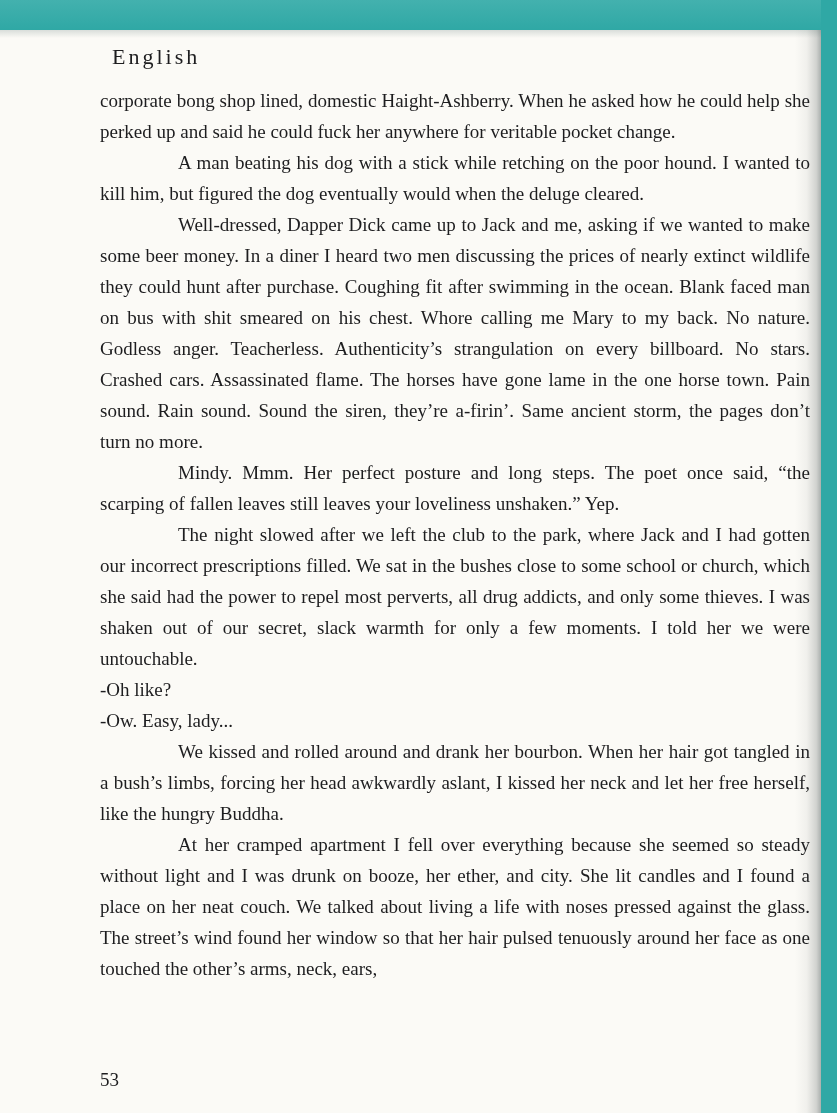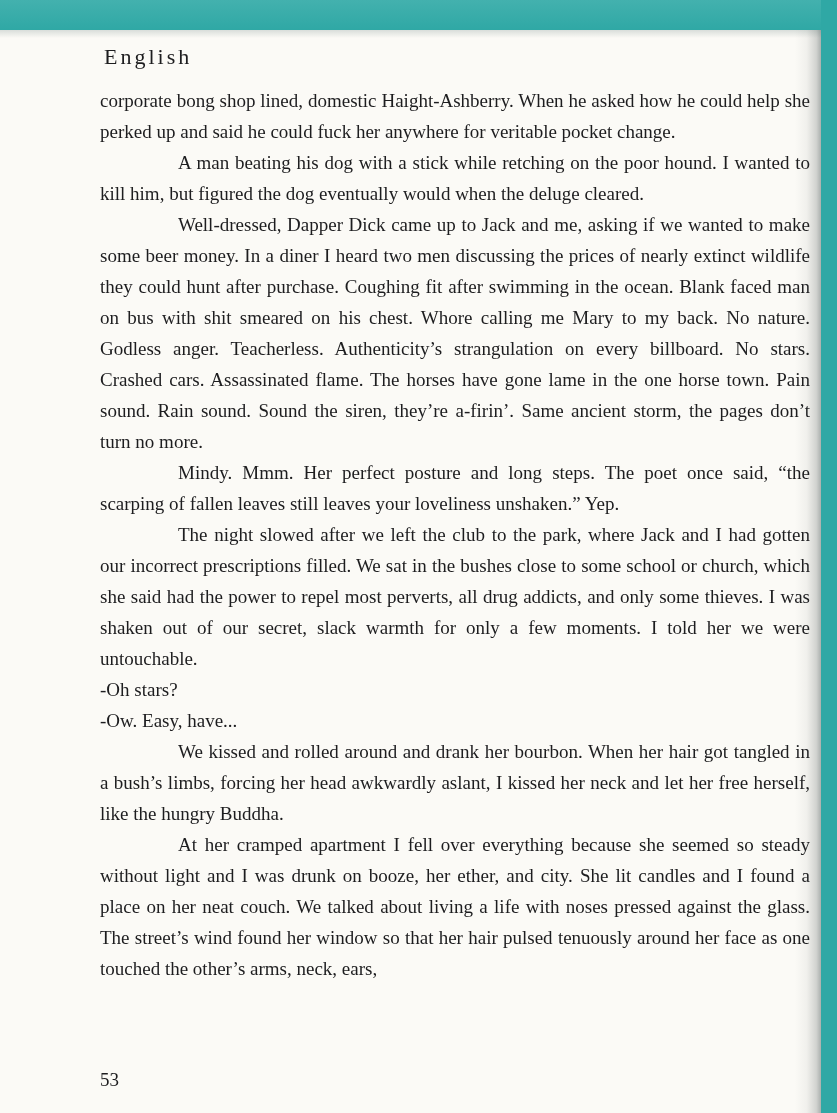--- a/index.html
+++ b/index.html
@@ -62,21 +62,21 @@
     height:8px;
     background:linear-gradient(180deg,rgba(60,90,88,0.18),rgba(60,90,88,0));
     z-index:2;
     pointer-events:none;
   }
   .header{
     font-size:22px;
     font-weight:normal;
     letter-spacing:3px;
     color:var(--ink);
-    margin:0 0 15px 4px;
+    margin:0 0 15px 12px;
   }
   .body-text{
     color:var(--ink);
     font-size:19px;
     line-height:31px;
   }
   .p{
     margin:0;
     text-align:justify;
   }
@@ -102,21 +102,21 @@
 
   <div class="page">
     <h1 class="header">English</h1>
 
     <div class="body-text">
       <p class="p">corporate bong shop lined, domestic Haight-Ashberry. When he asked how he could help she perked up and said he could fuck her anywhere for veritable pocket change.</p>
       <p class="p ind">A man beating his dog with a stick while retching on the poor hound.  I wanted to kill him, but figured the dog eventually would when the deluge cleared.</p>
       <p class="p ind">Well-dressed, Dapper Dick came up to Jack and me, asking if we wanted to make some beer money. In a diner I heard two men discussing the prices of nearly extinct wildlife they could hunt after purchase. Coughing fit after swimming in the ocean. Blank faced man on bus with shit smeared on his chest. Whore calling me Mary to my back. No nature. Godless anger. Teacherless. Authenticity’s strangulation on every billboard. No stars. Crashed cars. Assassinated flame. The horses have gone lame in the one horse town. Pain sound. Rain sound. Sound the siren, they’re a-firin’. Same ancient storm, the pages don’t turn no more.</p>
       <p class="p ind">Mindy. Mmm. Her perfect posture and long steps. The poet once said, “the scarping of fallen leaves still leaves your loveliness unshaken.” Yep.</p>
       <p class="p ind">The night slowed after we left the club to the park, where Jack and I had gotten our incorrect prescriptions filled. We sat in the bushes close to some school or church, which she said had the power to repel most perverts, all drug addicts, and only some thieves. I was shaken out of our secret, slack warmth for only a few moments. I told her we were untouchable.</p>
-      <p class="p">-Oh stars?</p>
-      <p class="p">-Ow.  Easy, have...</p>
+      <p class="p">-Oh like?</p>
+      <p class="p">-Ow.  Easy, lady...</p>
       <p class="p ind">We kissed and rolled around and drank her bourbon. When her hair got tangled in a bush’s limbs, forcing her head awkwardly aslant, I kissed her neck and let her free herself, like the hungry Buddha.</p>
       <p class="p ind">At her cramped apartment I fell over everything because she seemed so steady without light and I was drunk on booze, her ether, and city.  She lit candles and I found a place on her neat couch. We talked about living a life with noses pressed against the glass. The street’s wind found her window so that her hair pulsed tenuously around her face as one touched the other’s arms, neck, ears,</p>
     </div>
 
     <div class="page-number">53</div>
   </div>
 </div>
 
 </body></html>

